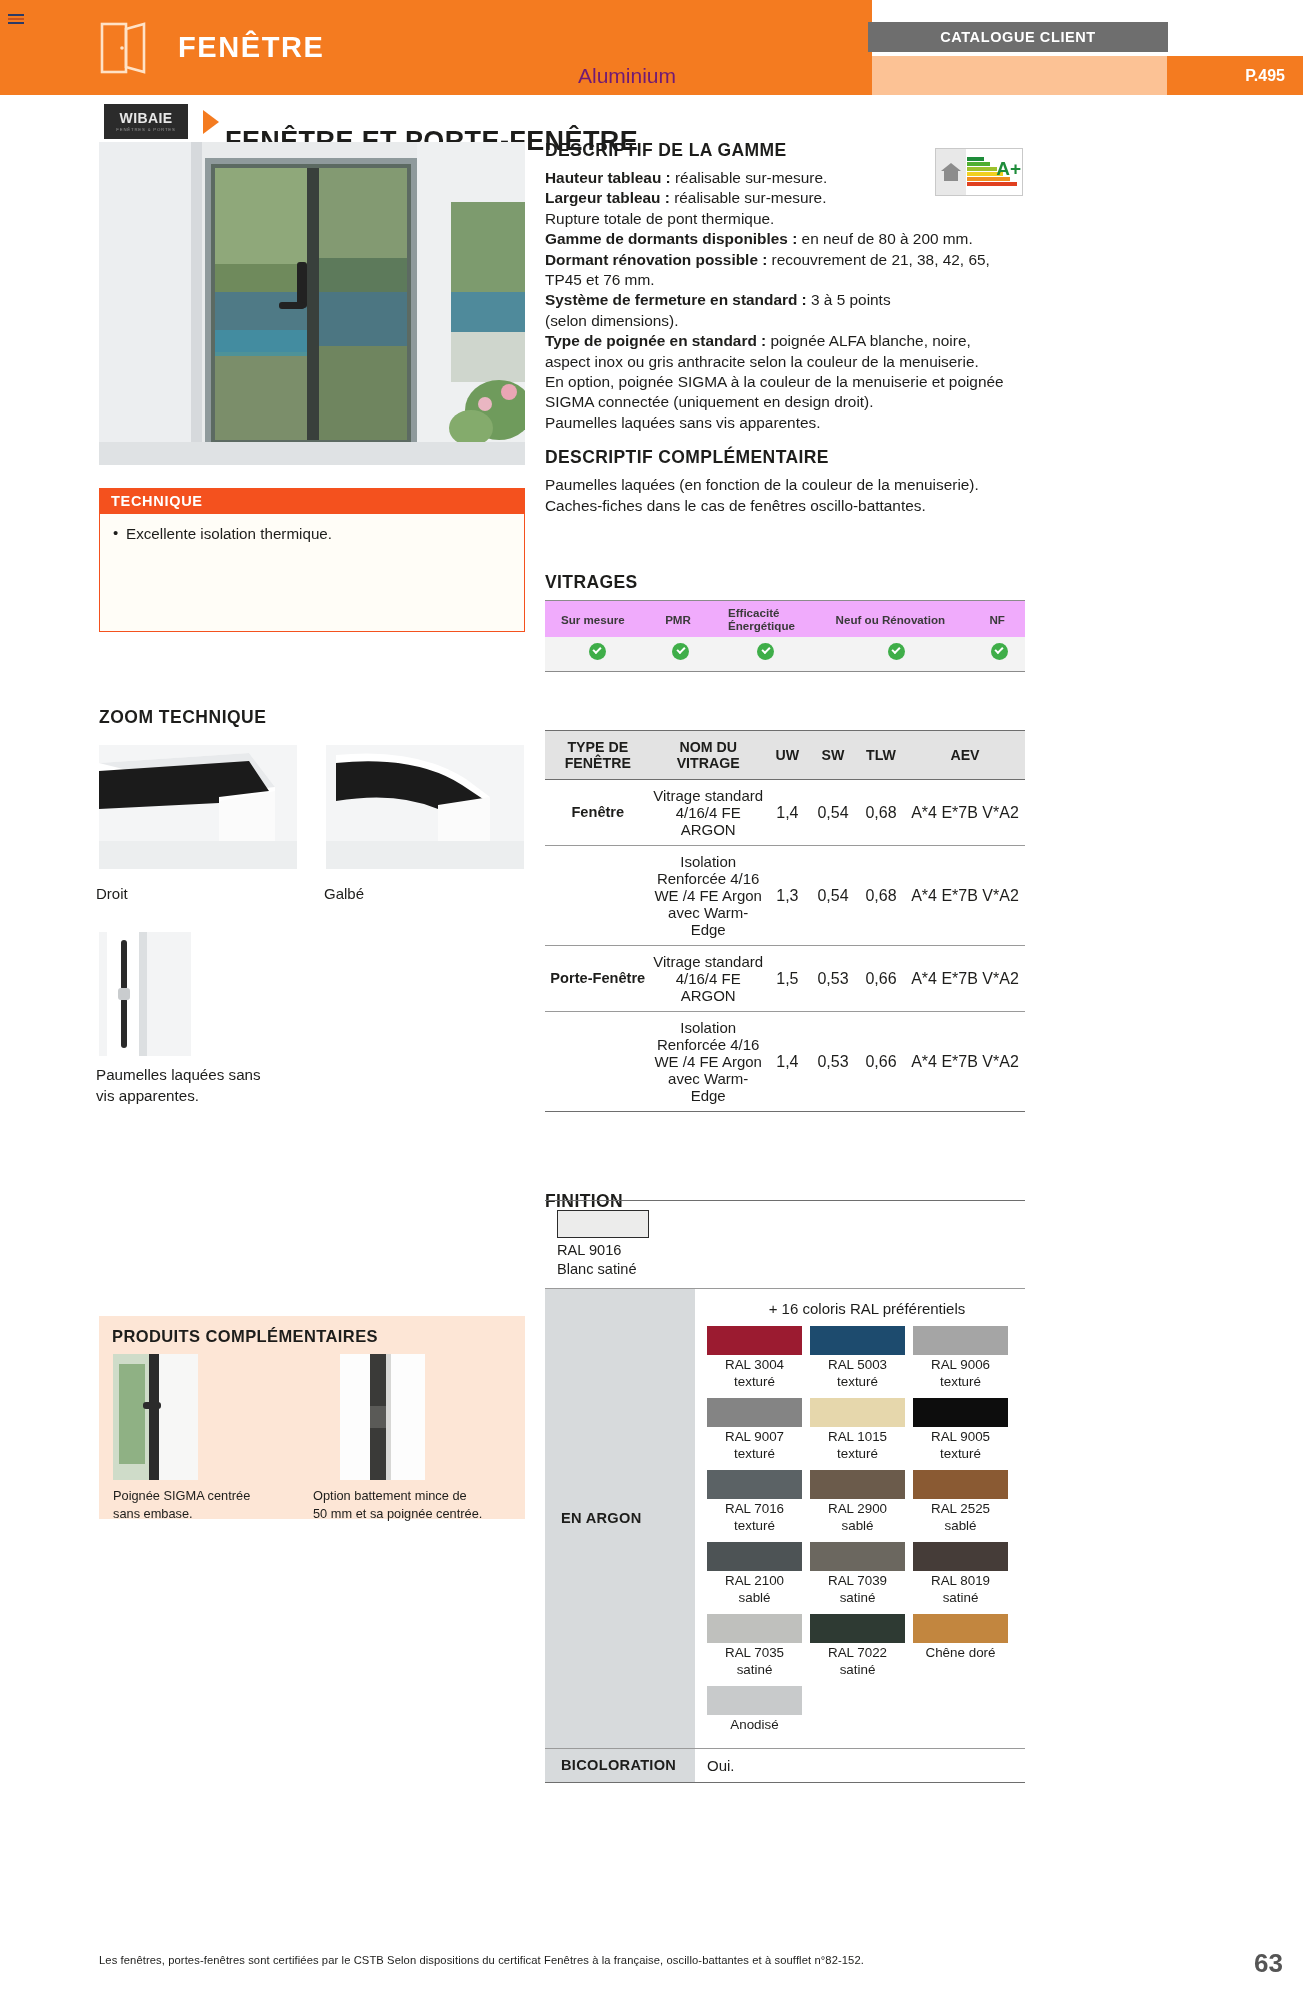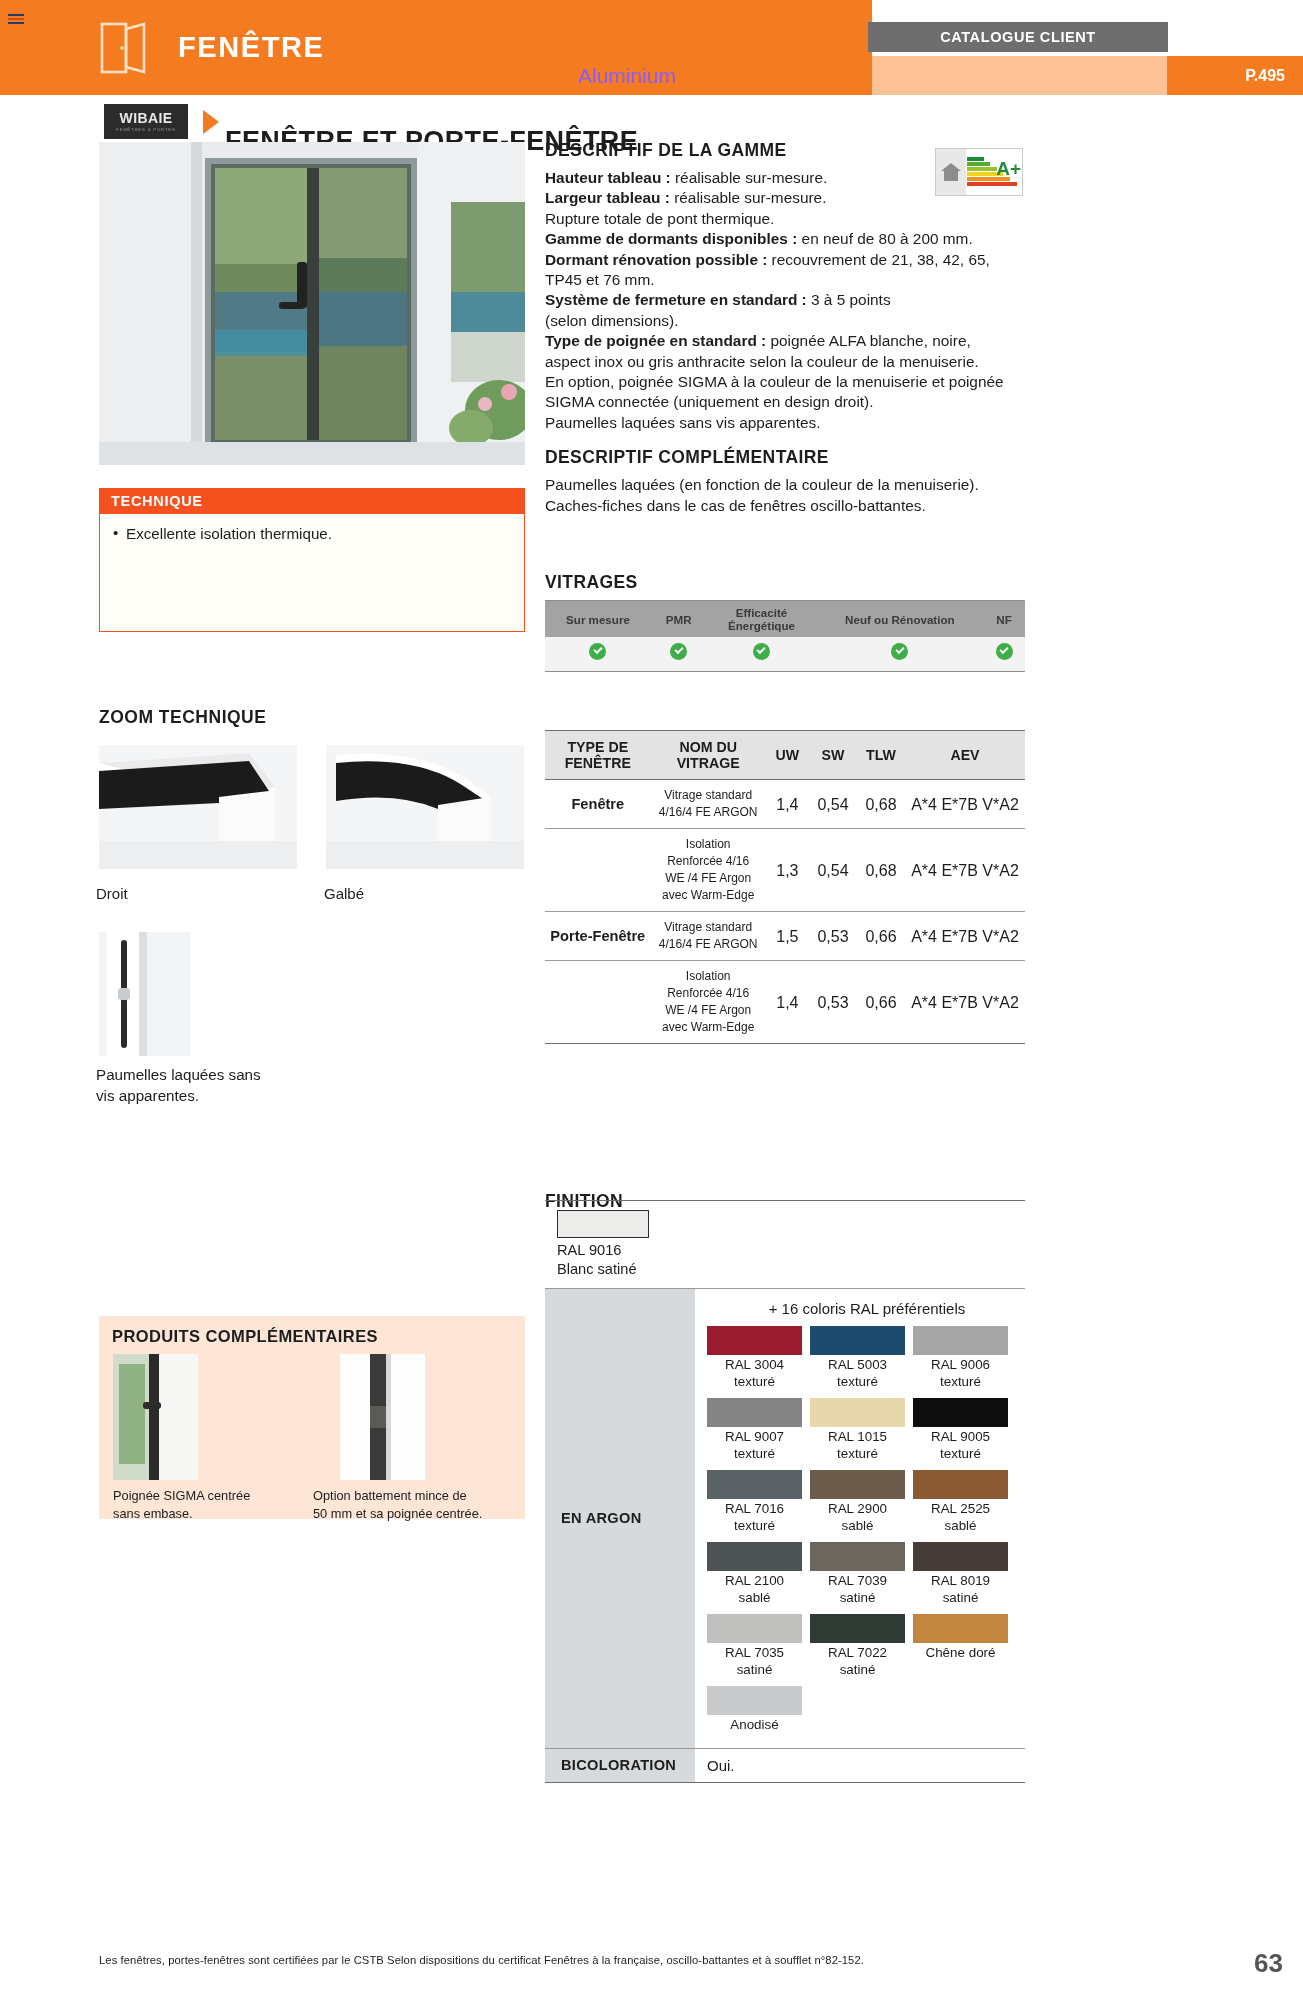--- a/index.html
+++ b/index.html
@@ -12,21 +12,21 @@
   .hdr-orange-left{position:absolute;left:0;top:0;width:872px;height:95px;background:#f47b20;}
   .hdr-white-right{position:absolute;left:872px;top:0;width:431px;height:56px;background:#ffffff;}
   .hdr-peach{position:absolute;left:872px;top:56px;width:595px;height:39px;background:#fcc295;}
   .hdr-orange-right{position:absolute;left:1167px;top:56px;width:136px;height:39px;background:#f47b20;}
   .hdr-cat-tag{position:absolute;left:868px;top:22px;width:300px;height:30px;background:#6e6e6e;}
   .hdr-cat-tag span{display:block;color:#fff;font-size:14.5px;font-weight:bold;letter-spacing:.6px;
      text-align:center;line-height:30px;font-family:"Liberation Sans",sans-serif;}
   .hdr-title{position:absolute;left:178px;top:47px;transform:translateY(-50%);
      font-size:29px;font-weight:bold;letter-spacing:1.6px;color:#ffffff;}
   .hdr-sub{position:absolute;left:578px;top:76px;transform:translateY(-50%);
-     font-size:21px;color:#8b5cf6;}
+     font-size:21px;color:#701a75;}
   .hdr-page{position:absolute;right:18px;top:76px;transform:translateY(-50%);
      font-size:16px;font-weight:bold;color:#ffffff;}
   .win-icon{position:absolute;left:100px;top:22px;width:46px;height:52px;}
   .burger{position:absolute;left:8px;top:14px;width:16px;height:12px;}
   .burger i{display:block;height:1.6px;background:#2b3a67;margin-bottom:2.4px;}
   .burger i:nth-child(2){background:#c9521a;}
   .burger i:nth-child(3){background:#2b3a67;}
 
   
   .logo-box{position:absolute;left:104px;top:104px;width:84px;height:35px;background:#2b2b2b;
@@ -71,36 +71,36 @@
   .energy{position:absolute;left:935px;top:148px;width:86px;height:46px;border:1px solid #c9c9c9;background:#fff;
      display:flex;overflow:hidden;}
   .energy .house{width:30px;background:#e8e8e8;display:flex;align-items:center;justify-content:center;}
   .energy .bars{flex:1;display:flex;flex-direction:column;justify-content:center;padding:2px 0 2px 1px;}
   .energy .bars i{display:block;height:4px;margin-bottom:1px;}
   .energy .aplus{position:absolute;right:1px;top:10px;color:#1e8c3a;font-size:19px;font-weight:bold;line-height:1;}
 
   
   .feat{position:absolute;left:545px;top:600px;width:480px;}
   .feat table{border-collapse:collapse;width:100%;}
-  .feat th{background:#a3a3a3;font-size:11.6px;font-weight:bold;color:#3a3a3a;padding:5px 8px;text-align:center;
+  .feat th{background:#f0abfc;font-size:11.6px;font-weight:bold;color:#3a3a3a;padding:5px 16px;text-align:left;
      border-top:1.6px solid #8b8b8b;line-height:13px;}
   .feat td{background:#f3f3f3;text-align:center;padding:6px 2px 7px;border-bottom:1.6px solid #8b8b8b;}
   .chk{display:inline-block;width:17px;height:17px;border-radius:50%;background:#3fae49;position:relative;}
   .chk:after{content:"";position:absolute;left:4.5px;top:4px;width:6px;height:3px;border-left:2px solid #fff;
      border-bottom:2px solid #fff;transform:rotate(-45deg);}
 
   .vitr-h{position:absolute;left:545px;top:557px;font-size:17.5px;font-weight:bold;letter-spacing:.4px;}
   .vtab{position:absolute;left:545px;top:730px;width:480px;}
   .vtab table{border-collapse:collapse;width:100%;}
   .vtab thead th{background:#e3e3e3;font-size:14.2px;font-weight:bold;padding:8px 2px;
      border-top:1.8px solid #6e6e6e;border-bottom:1.8px solid #6e6e6e;line-height:16px;}
   .vtab tbody td{font-size:14.6px;padding:7px 2px;text-align:center;border-bottom:1px solid #9a9a9a;line-height:17px;}
   .vtab tbody tr:last-child td{border-bottom:1.8px solid #6e6e6e;}
   .vtab .tf{font-weight:bold;font-size:14.6px;}
-  .vtab .nm{font-size:12px;}
+  .vtab .nm{font-size:15px;}
   .vtab .num{font-size:16px;white-space:nowrap;margin-top:37px;}
 
   
   .fin-h{position:absolute;left:545px;top:1176px;font-size:17.5px;font-weight:bold;letter-spacing:.4px;}
   .fin{position:absolute;left:545px;top:1200px;width:480px;border-top:1.8px solid #6e6e6e;}
   .fin-row{display:flex;border-bottom:1.4px solid #9a9a9a;}
   .fin-lbl{width:150px;background:#d7dadc;display:flex;align-items:center;box-sizing:border-box;padding-left:16px;
      font-size:14.6px;font-weight:bold;letter-spacing:.3px;}
   .fin-val{flex:1;padding:9px 0 9px 12px;box-sizing:border-box;}
   .base-sw{width:92px;height:28px;background:#ececeb;border:1.4px solid #2b2b2b;box-sizing:border-box;}

